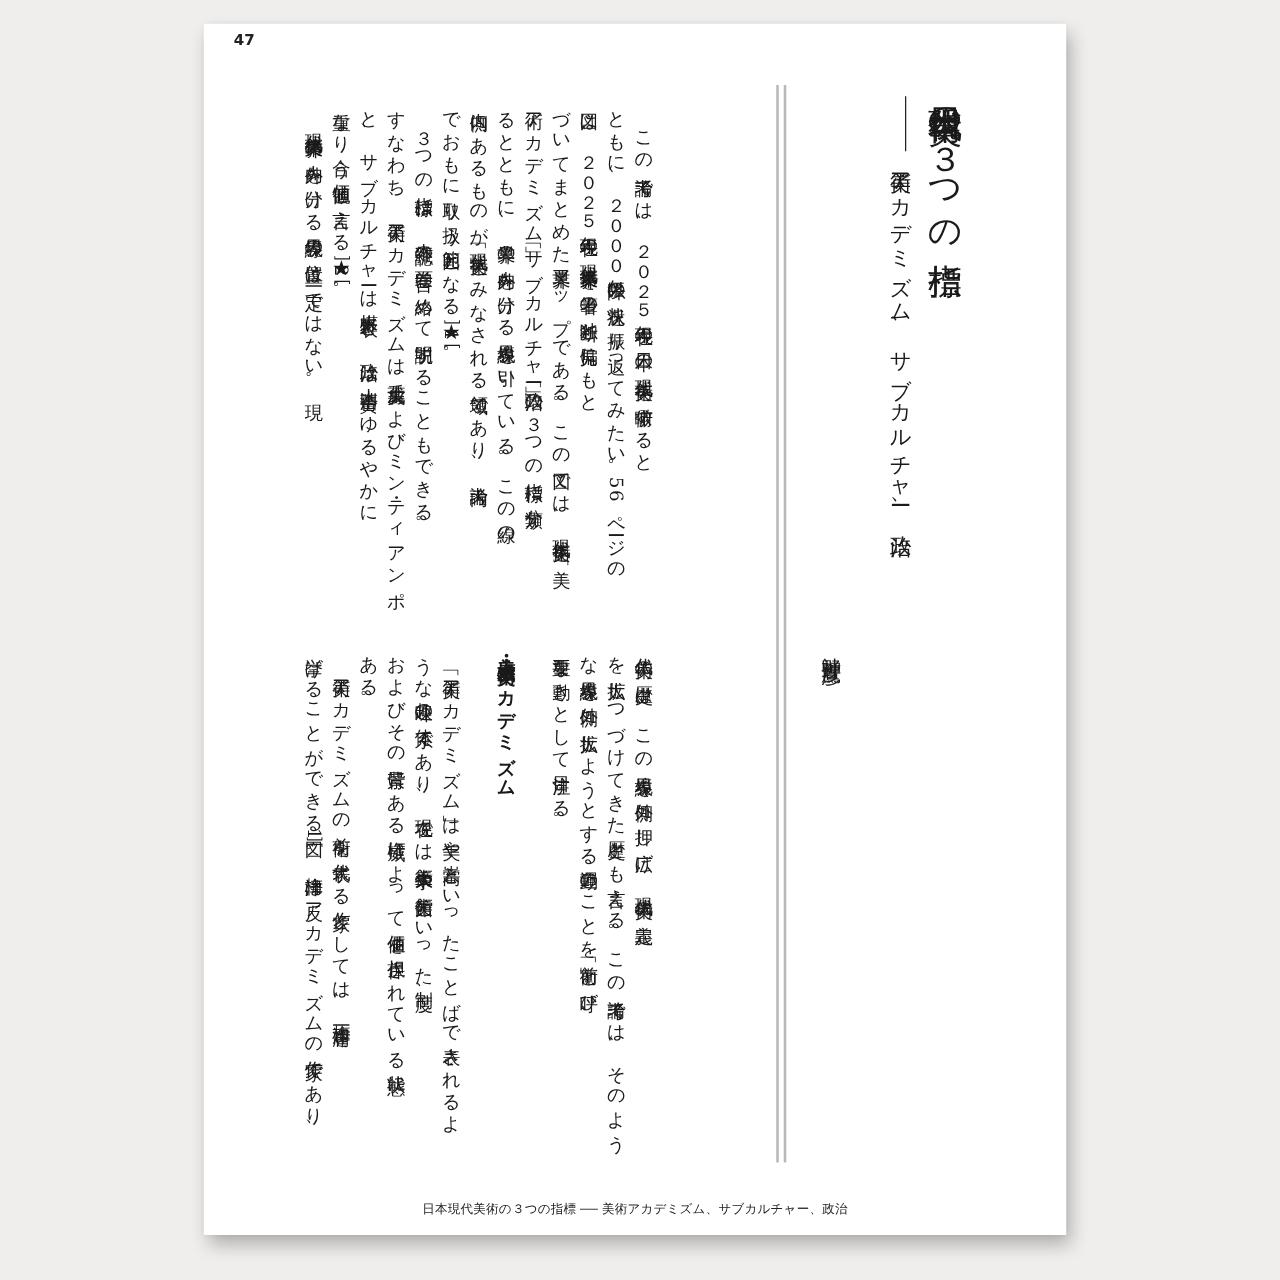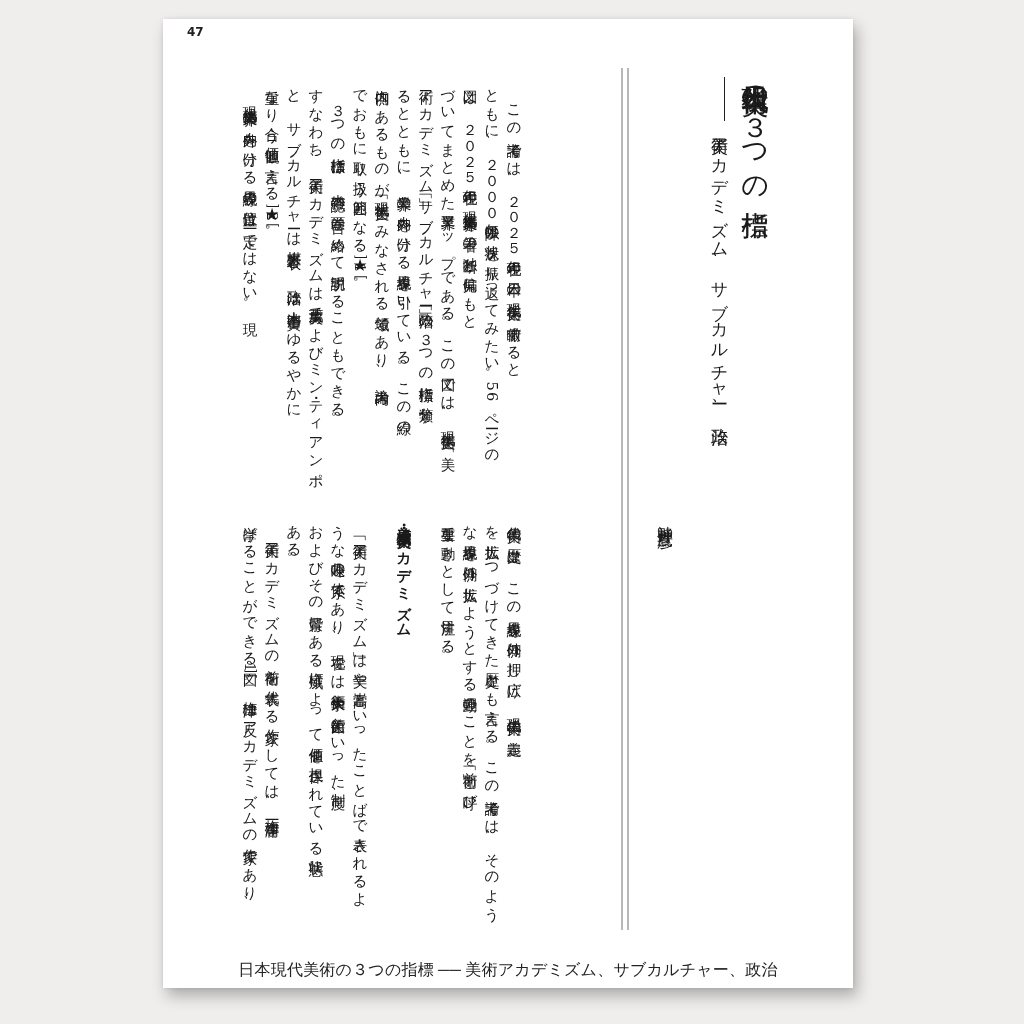--- a/index.html
+++ b/index.html
@@ -86,22 +86,22 @@
     font-family: "DejaVu Sans", "Liberation Sans", sans-serif;
     font-weight: bold;
     font-size: 14.5px;
   }
   .gap { display: block; width: 22px; }
 
   .footer {
     position: absolute;
     left: 0; right: 0; top: 941px;
     text-align: center;
-    font-family: Liberation Serif, serif;
-    font-size: 16px;
+    font-family: Liberation Sans, sans-serif;
+    font-size: 10px;
     color: #222;
     letter-spacing: 0.2px;
   }
 </style>
 </head>
 <body>
 
 <div class="page">
 
   <div class="page-number">47</div>

